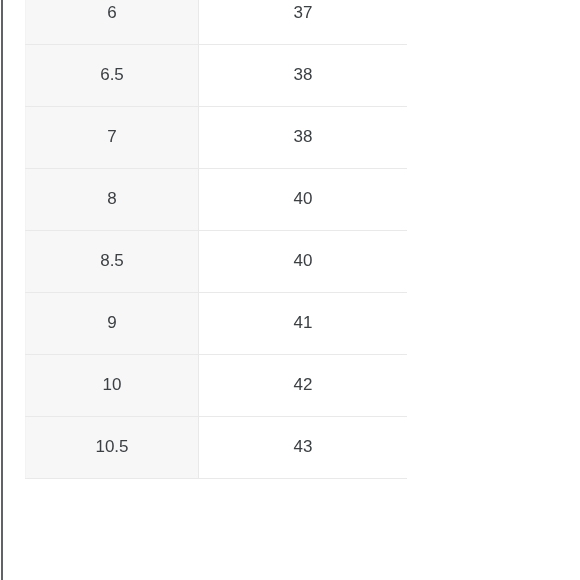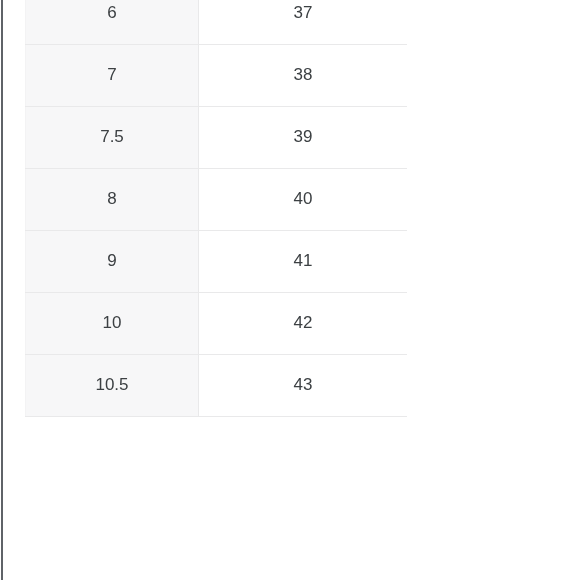--- a/index.html
+++ b/index.html
@@ -92,36 +92,40 @@
         <col class="col-us">
         <col class="col-eu">
       </colgroup>
       <tbody>
 
         <tr>
           <td class="cell-us">6</td>
           <td class="cell-eu">37</td>
         </tr>
 
+        <tr>
+          <td class="cell-us">6.5</td>
+          <td class="cell-eu">38</td>
+        </tr>
 
         <tr>
           <td class="cell-us">7</td>
           <td class="cell-eu">38</td>
         </tr>
 
-        <tr>
-          <td class="cell-us">7.5</td>
-          <td class="cell-eu">39</td>
-        </tr>
 
         <tr>
           <td class="cell-us">8</td>
           <td class="cell-eu">40</td>
         </tr>
 
+        <tr>
+          <td class="cell-us">8.5</td>
+          <td class="cell-eu">40</td>
+        </tr>
 
         <tr>
           <td class="cell-us">9</td>
           <td class="cell-eu">41</td>
         </tr>
 
 
         <tr>
           <td class="cell-us">10</td>
           <td class="cell-eu">42</td>

